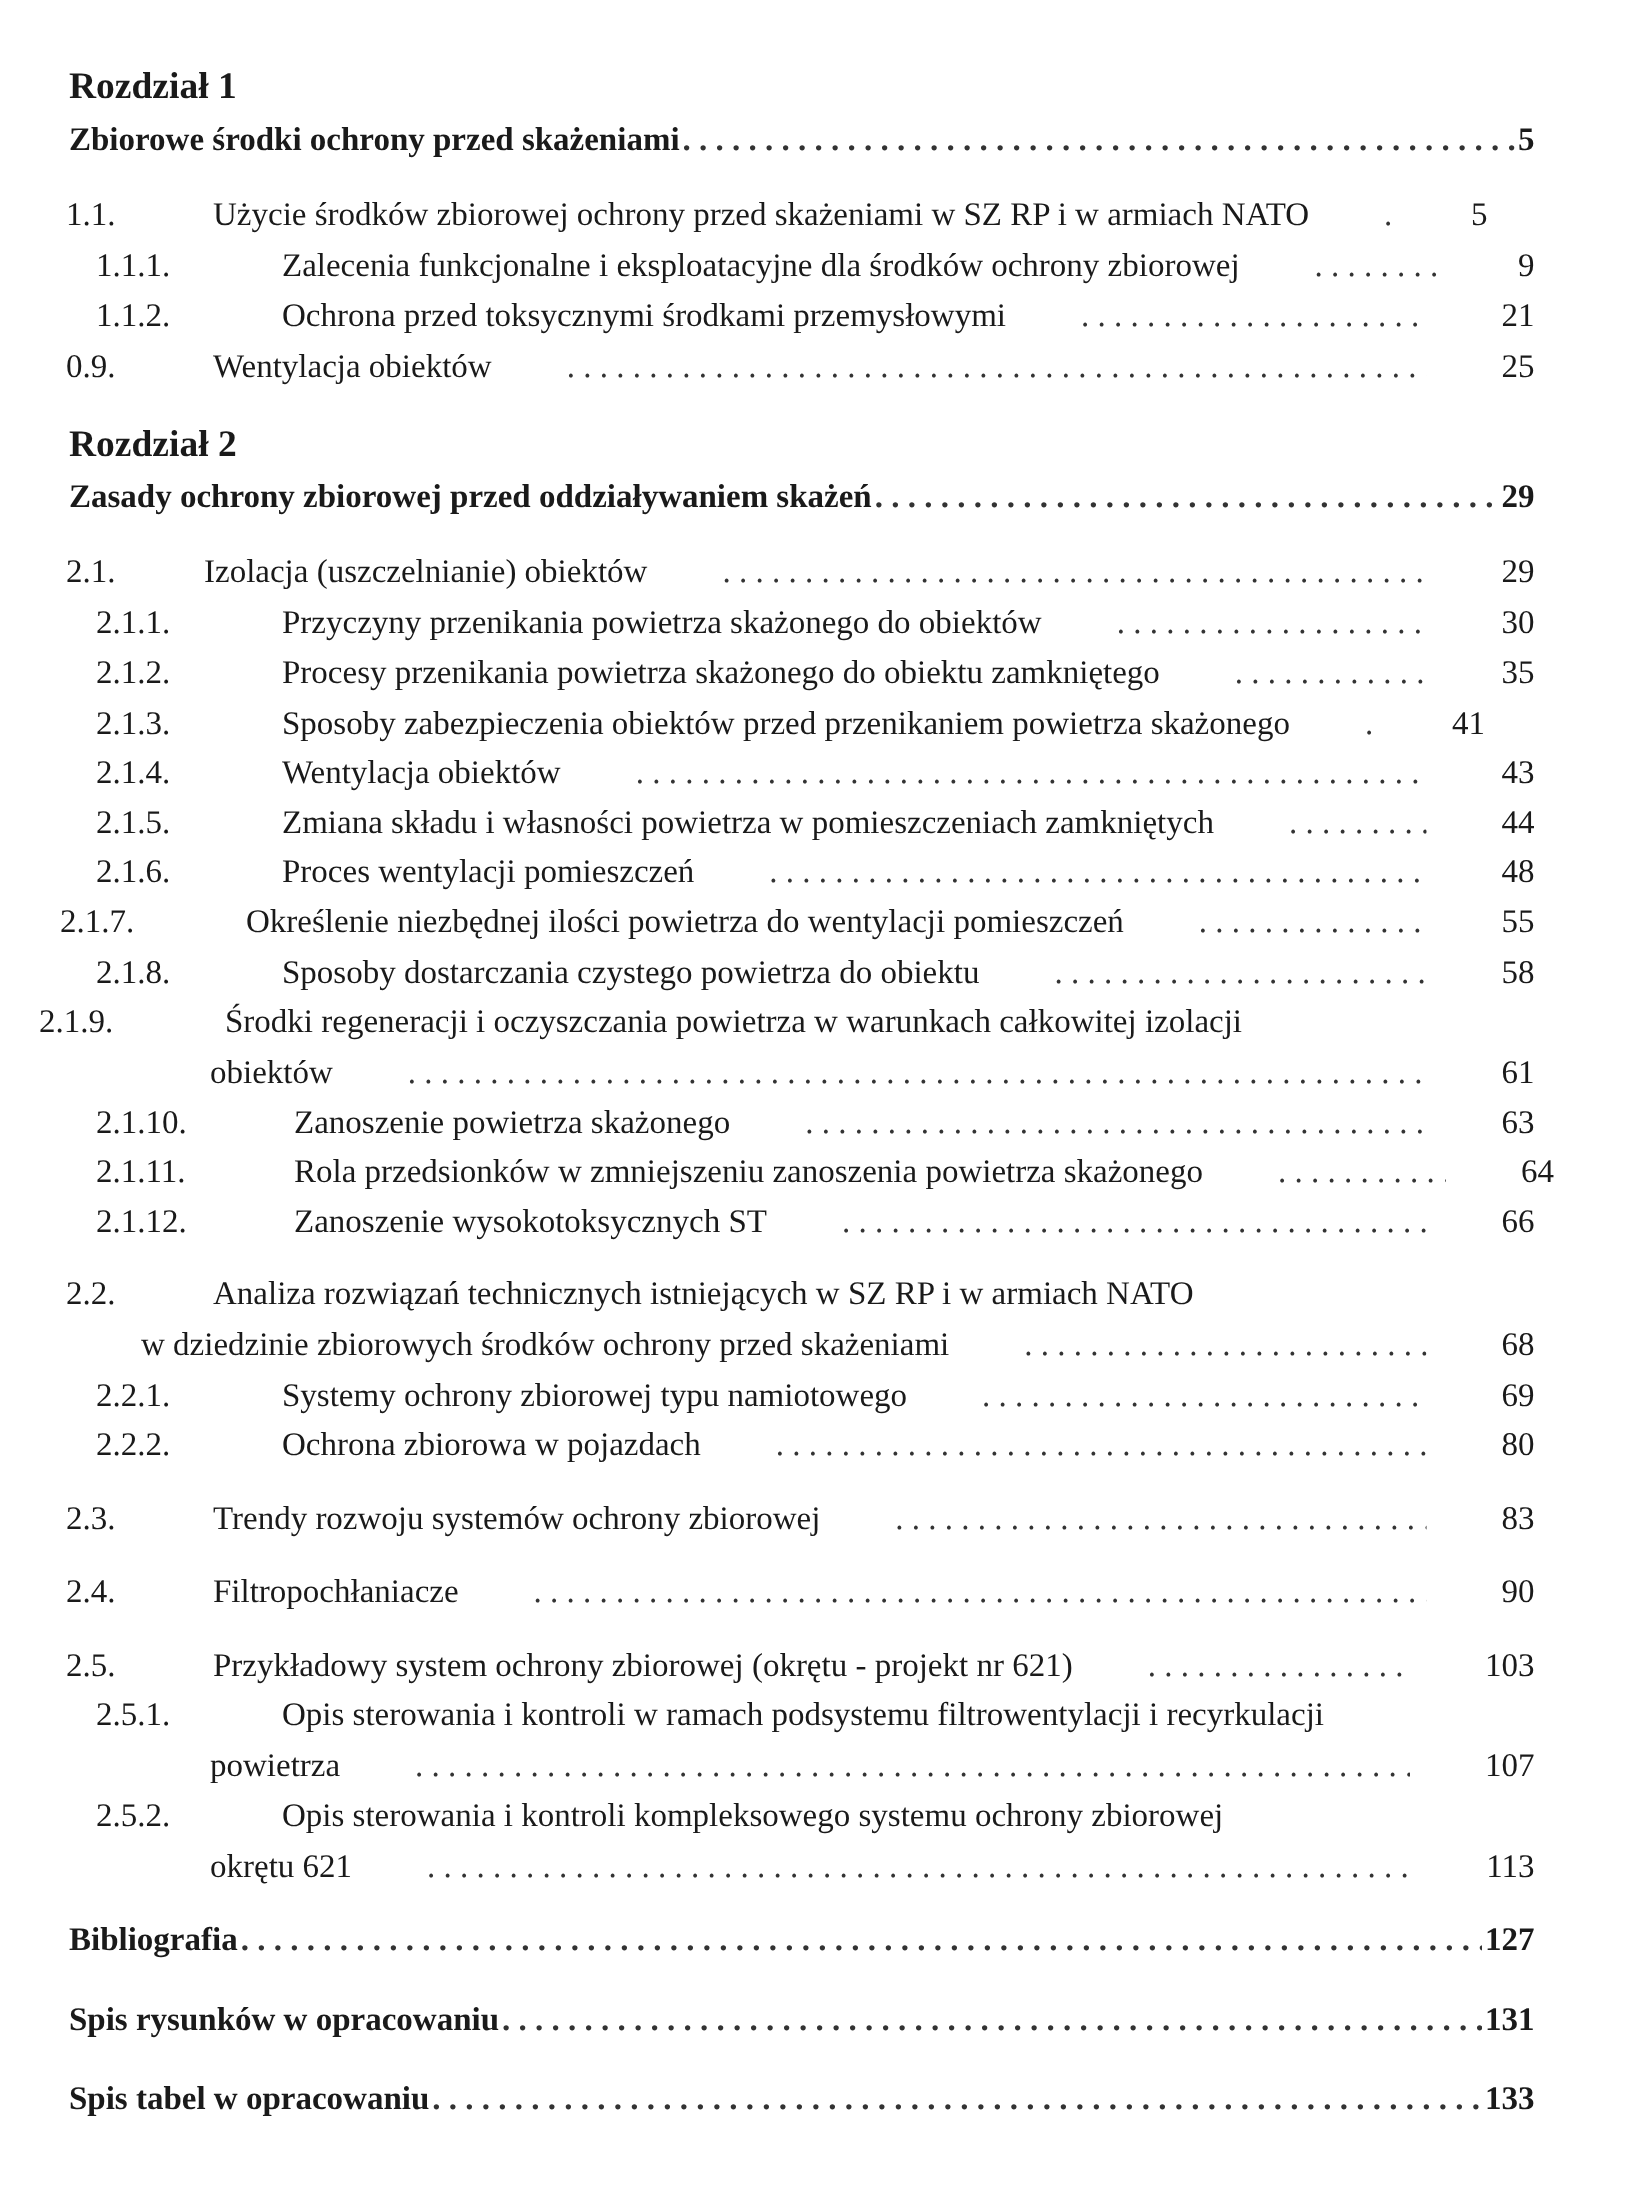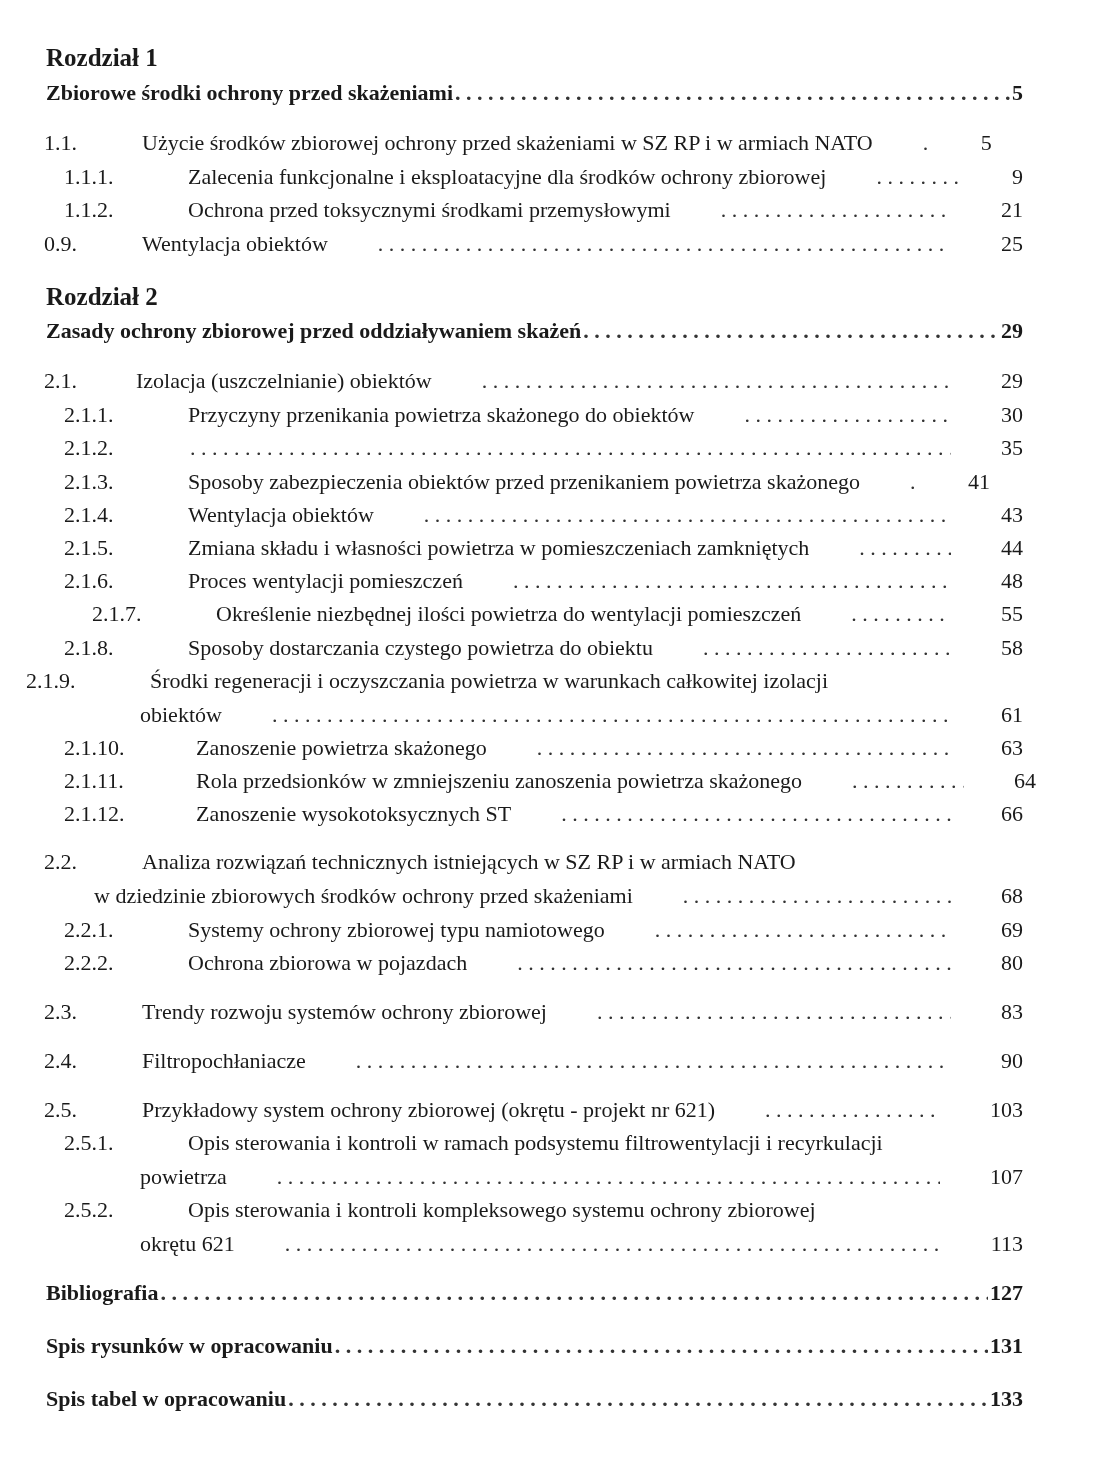--- a/index.html
+++ b/index.html
@@ -71,20 +71,21 @@
 
 <div class="row entry" style="top:402px; padding-left:64px; padding-right:76px; box-sizing:border-box;">
   <span class="num" style="width:76px;">2.1.1.</span>
   <span class="title">Przyczyny przenikania powietrza skażonego do obiektów</span>
   <span class="dots"></span>
   <span class="page">30</span>
 </div>
 
 <div class="row entry" style="top:435px; padding-left:64px; padding-right:76px; box-sizing:border-box;">
   <span class="num" style="width:76px;">2.1.2.</span>
+  <span class="title">Procesy przenikania powietrza skażonego do obiektu zamkniętego</span>
   <span class="dots"></span>
   <span class="page">35</span>
 </div>
 
 <div class="row entry" style="top:469px; padding-left:64px; padding-right:76px; box-sizing:border-box;">
   <span class="num" style="width:76px;">2.1.3.</span>
   <span class="title">Sposoby zabezpieczenia obiektów przed przenikaniem powietrza skażonego</span>
   <span class="dots" style="flex:0 0 8px;"></span>
   <span class="page">41</span>
 </div>
@@ -103,21 +104,21 @@
   <span class="page">44</span>
 </div>
 
 <div class="row entry" style="top:568px; padding-left:64px; padding-right:76px; box-sizing:border-box;">
   <span class="num" style="width:76px;">2.1.6.</span>
   <span class="title">Proces wentylacji pomieszczeń</span>
   <span class="dots"></span>
   <span class="page">48</span>
 </div>
 
-<div class="row entry" style="top:601px; padding-left:92px; padding-right:76px; box-sizing:border-box;">
+<div class="row entry" style="top:601px; padding-left:40px; padding-right:76px; box-sizing:border-box;">
   <span class="num" style="width:76px;">2.1.7.</span>
   <span class="title">Określenie niezbędnej ilości powietrza do wentylacji pomieszczeń</span>
   <span class="dots"></span>
   <span class="page">55</span>
 </div>
 
 <div class="row entry" style="top:635px; padding-left:64px; padding-right:76px; box-sizing:border-box;">
   <span class="num" style="width:76px;">2.1.8.</span>
   <span class="title">Sposoby dostarczania czystego powietrza do obiektu</span>
   <span class="dots"></span>

